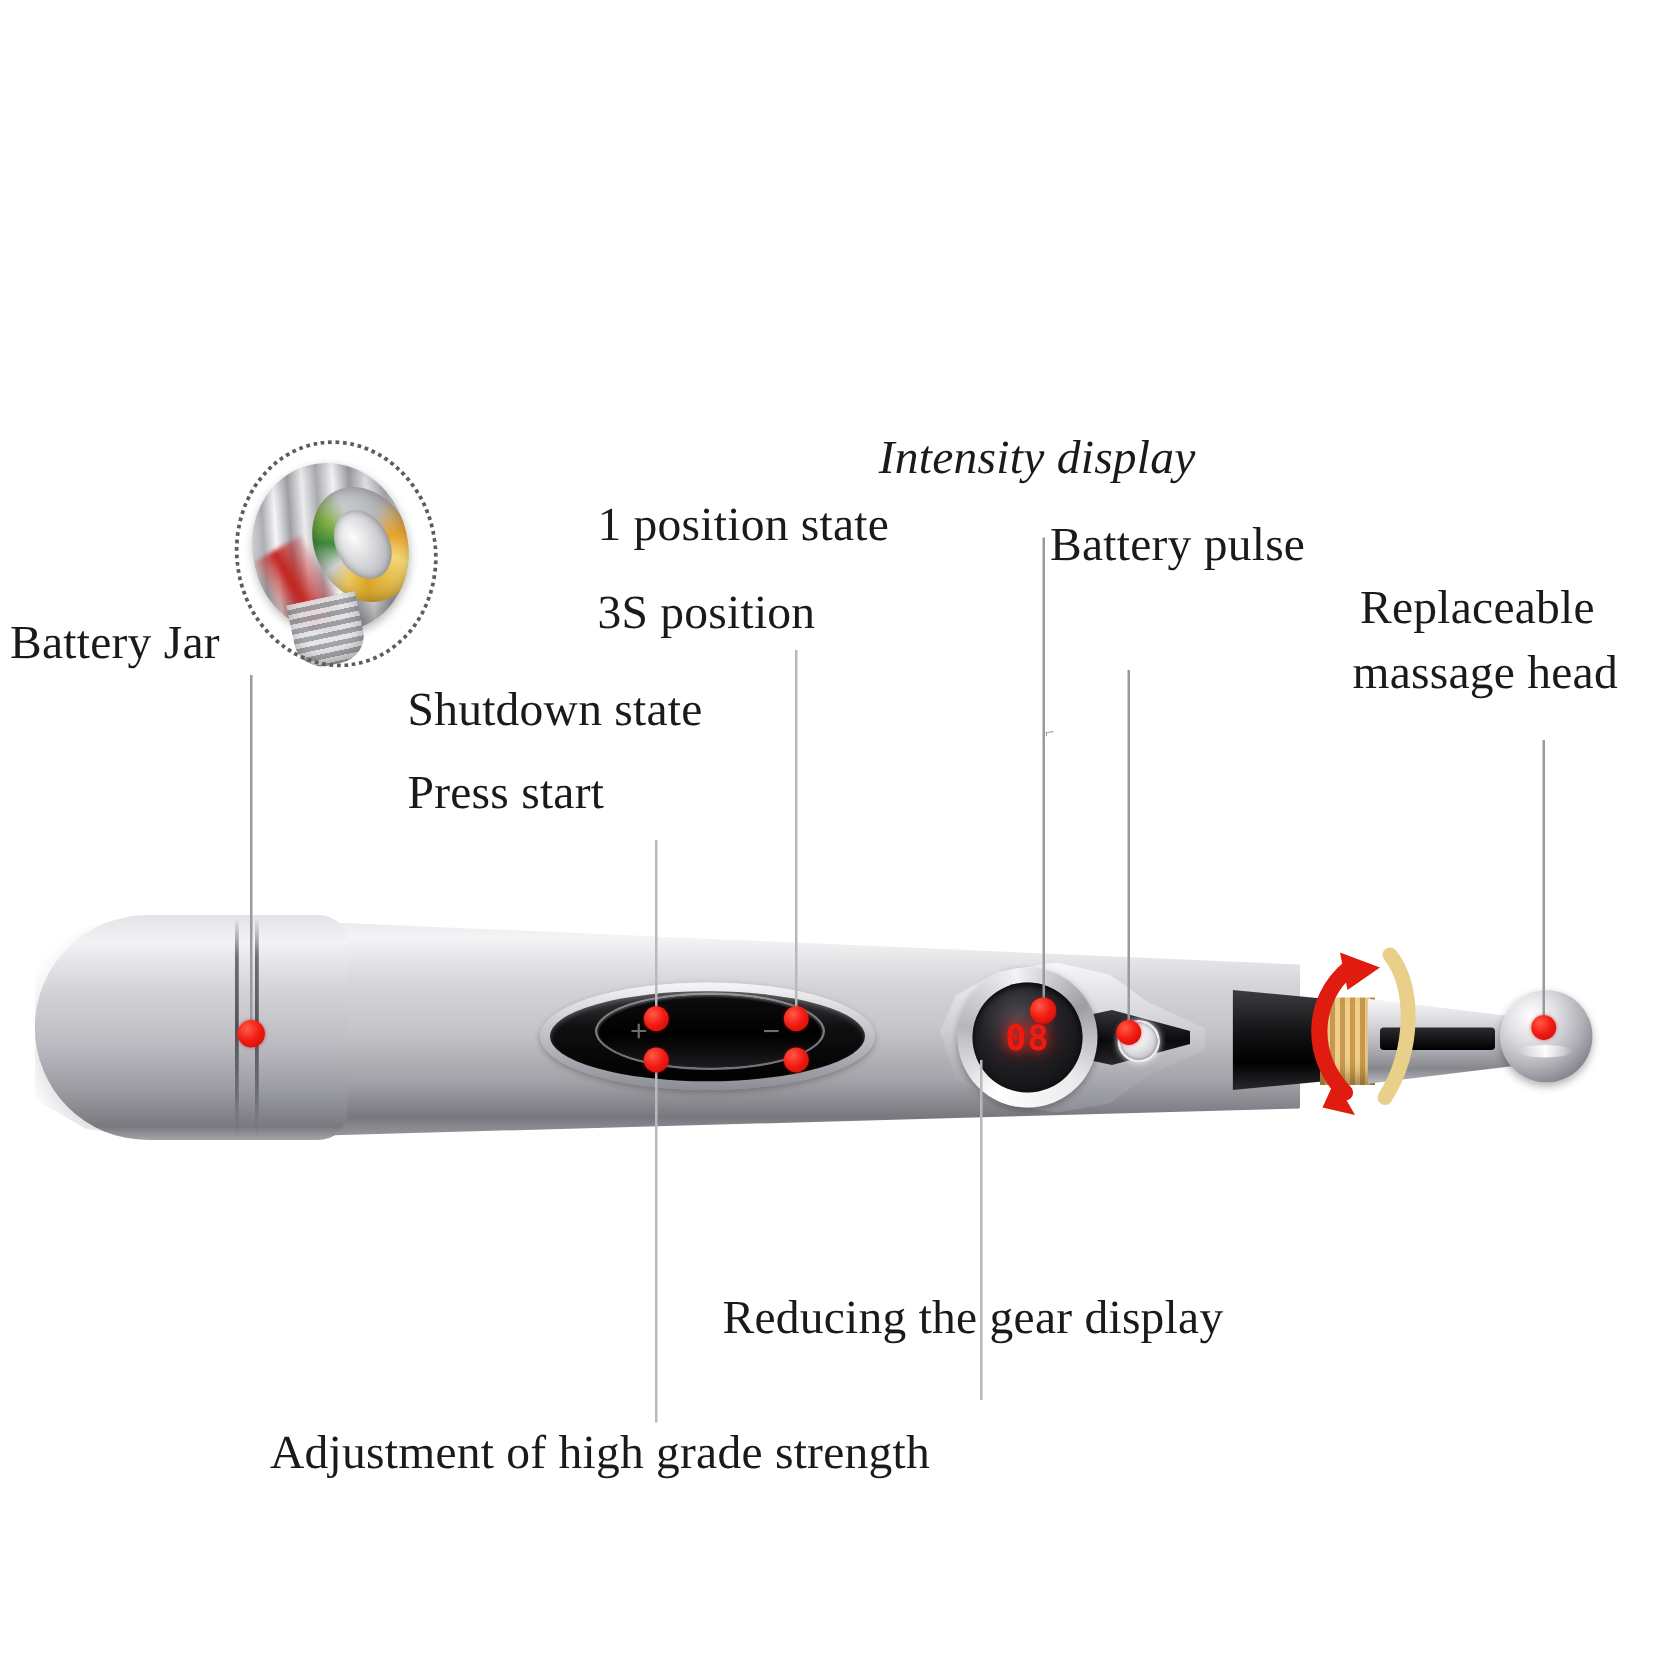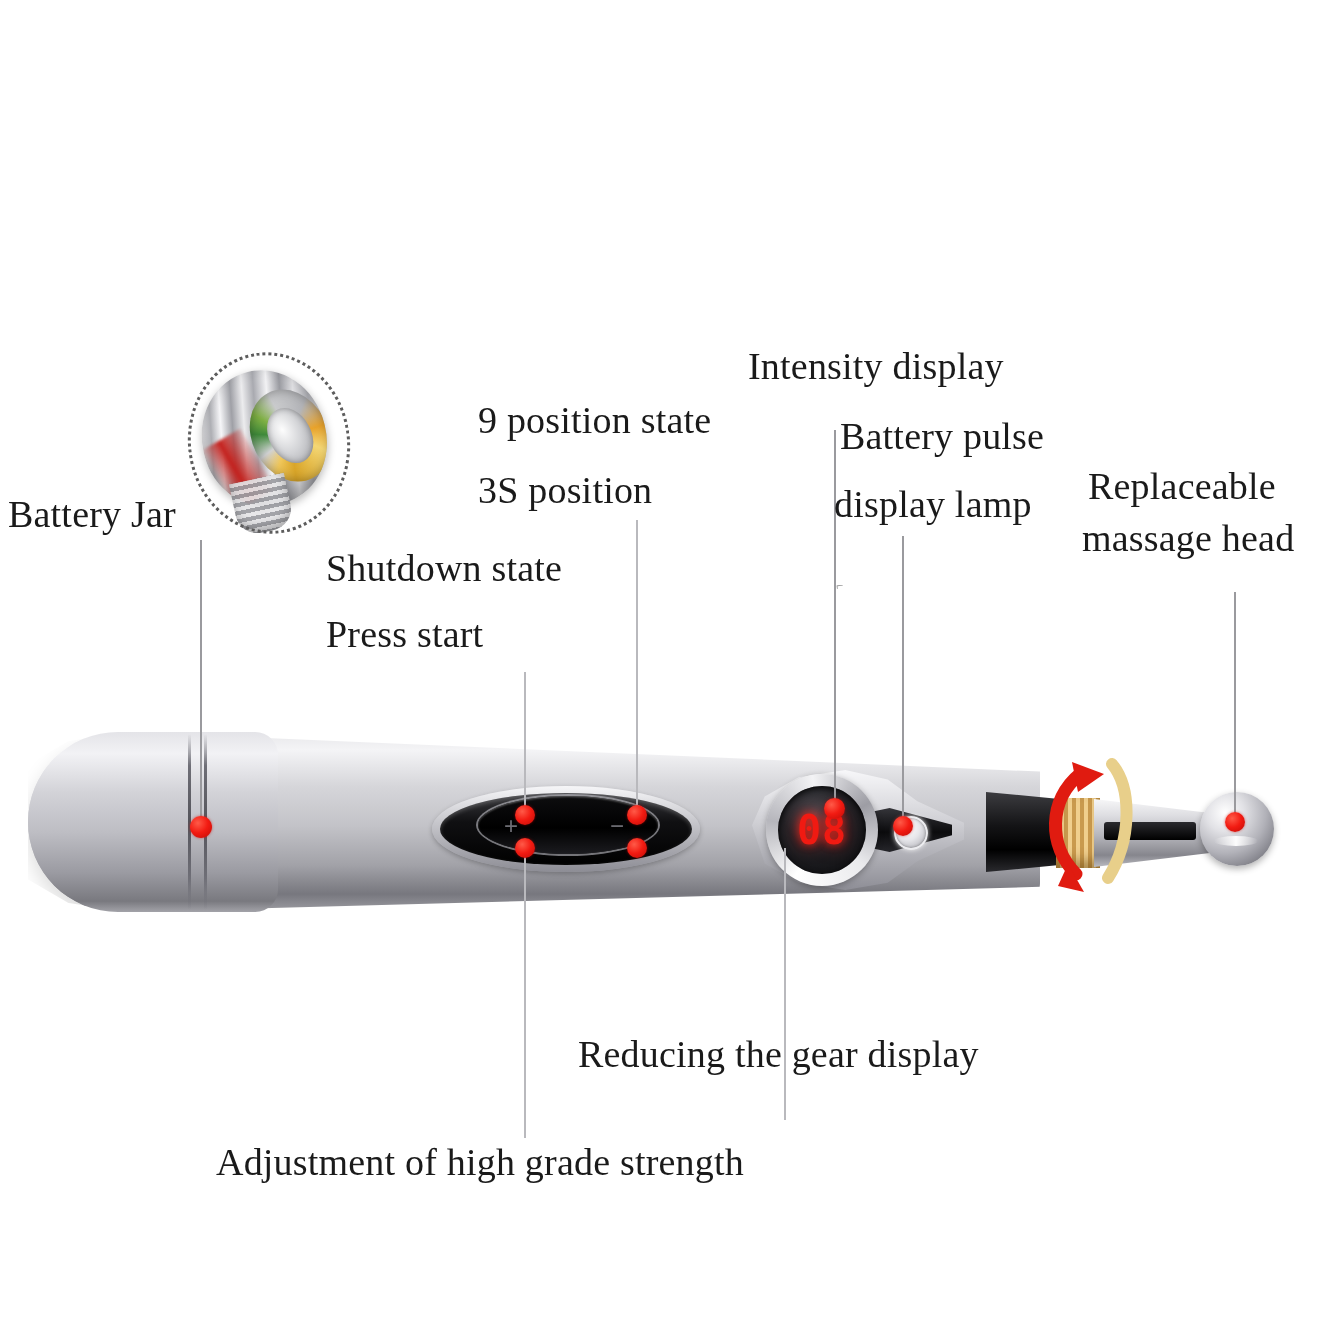--- a/index.html
+++ b/index.html
@@ -168,21 +168,21 @@
   }
   .disp-screen{
     position:absolute;left:12px;top:12px;width:88px;height:88px;border-radius:50%;
     background:radial-gradient(circle at 42% 32%, #4c4c52 0%, #232327 40%, #0a0a0c 100%);
     box-shadow:inset 0 2px 6px rgba(0,0,0,.85);
     display:flex;align-items:center;justify-content:center;
   }
   .disp-digits{
     color:#f01a12;
     font-family:"DejaVu Sans Mono","Liberation Mono",monospace;
-    font-size:40px;font-weight:bold;letter-spacing:1px;
+    font-size:28px;font-weight:bold;letter-spacing:1px;
     text-shadow:0 0 9px rgba(255,40,25,.85),0 0 18px rgba(255,0,0,.55);
   }
   .pulse-lamp{
     position:absolute;left:142px;top:46px;width:30px;height:30px;border-radius:50%;
     background:radial-gradient(circle at 40% 34%, #ffffff 0%, #e6e6ea 44%, #a7a7ae 100%);
     box-shadow:0 0 5px rgba(255,255,255,.85), inset 0 0 3px rgba(0,0,0,.4);
     border:2px solid #ededf0;
   }
 
   
@@ -300,33 +300,32 @@
   <div class="dot" style="left:515px;top:805px;width:20px;height:20px;"></div>
   <div class="dot" style="left:627px;top:805px;width:20px;height:20px;"></div>
   <div class="dot" style="left:515px;top:838px;width:20px;height:20px;"></div>
   <div class="dot" style="left:627px;top:838px;width:20px;height:20px;"></div>
   <div class="dot" style="left:824px;top:798px;width:21px;height:21px;"></div>
   <div class="dot" style="left:893px;top:816px;width:20px;height:20px;"></div>
   <div class="dot" style="left:1225px;top:812px;width:20px;height:20px;"></div>
 
   <div class="label" style="left:8px;top:492px;">Battery Jar</div>
 
-  <div class="label" style="left:478px;top:398px;">9   position state</div>
+  <div class="label" style="left:478px;top:398px;">1   position state</div>
 
   <div class="label" style="left:478px;top:468px;">3S position</div>
 
   <div class="label" style="left:326px;top:546px;">Shutdown state</div>
 
   <div class="label" style="left:326px;top:612px;">Press start</div>
 
-  <div class="label" style="left:748px;top:344px;">Intensity display</div>
+  <div class="label" style="left:703px;top:344px;font-style:italic;">Intensity display</div>
 
   <div class="label" style="left:840px;top:414px;">Battery pulse</div>
 
-  <div class="label" style="left:834px;top:482px;">display lamp</div>
 
   <div class="label" style="left:1088px;top:464px;">Replaceable</div>
 
   <div class="label" style="left:1082px;top:516px;">massage head</div>
 
   <div class="label" style="left:578px;top:1032px;">Reducing the gear display</div>
 
   <div class="label" style="left:216px;top:1140px;">Adjustment of high grade strength</div>
 
 </div>

